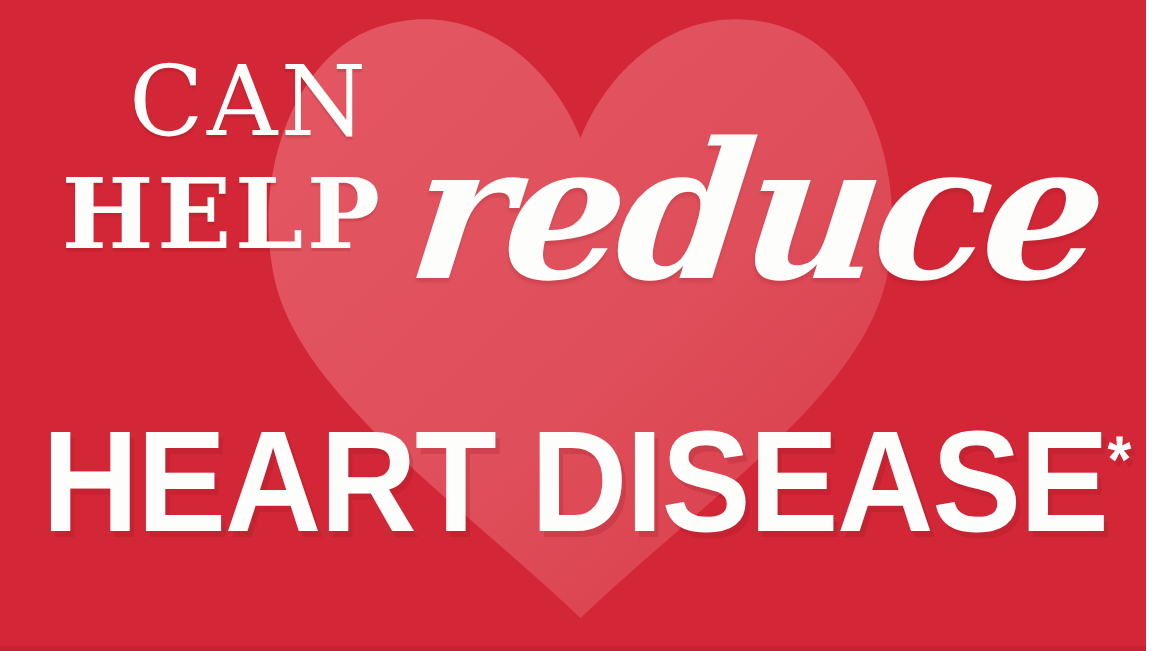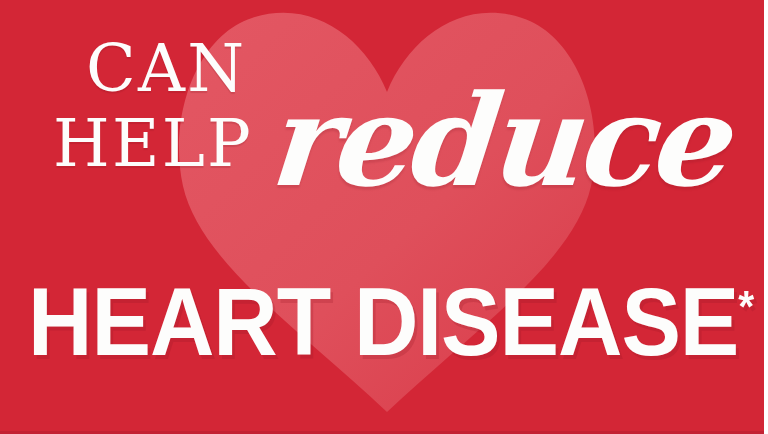--- a/index.html
+++ b/index.html
@@ -61,26 +61,27 @@
   #line-can {
     left: 86px;
     top: 36px;
     font-size: 65px;
     line-height: 1;
     letter-spacing: .035em;
     text-shadow: 0 2px 1px rgba(120,16,28,.18);
   }
 
   #line-help {
-    left: 53px;
+    left: 41px;
     top: 111px;
     font-size: 65px;
     line-height: 1;
     letter-spacing: .035em;
     text-shadow: 0 2px 1px rgba(120,16,28,.18);
+    font-weight: bold;
   }
 
   
   #line-reduce {
     left: 268px;
     top: 78px;
     font-family: "DejaVu Serif", "Liberation Serif", serif;
     font-style: italic;
     font-weight: 700;
     font-size: 126px;

